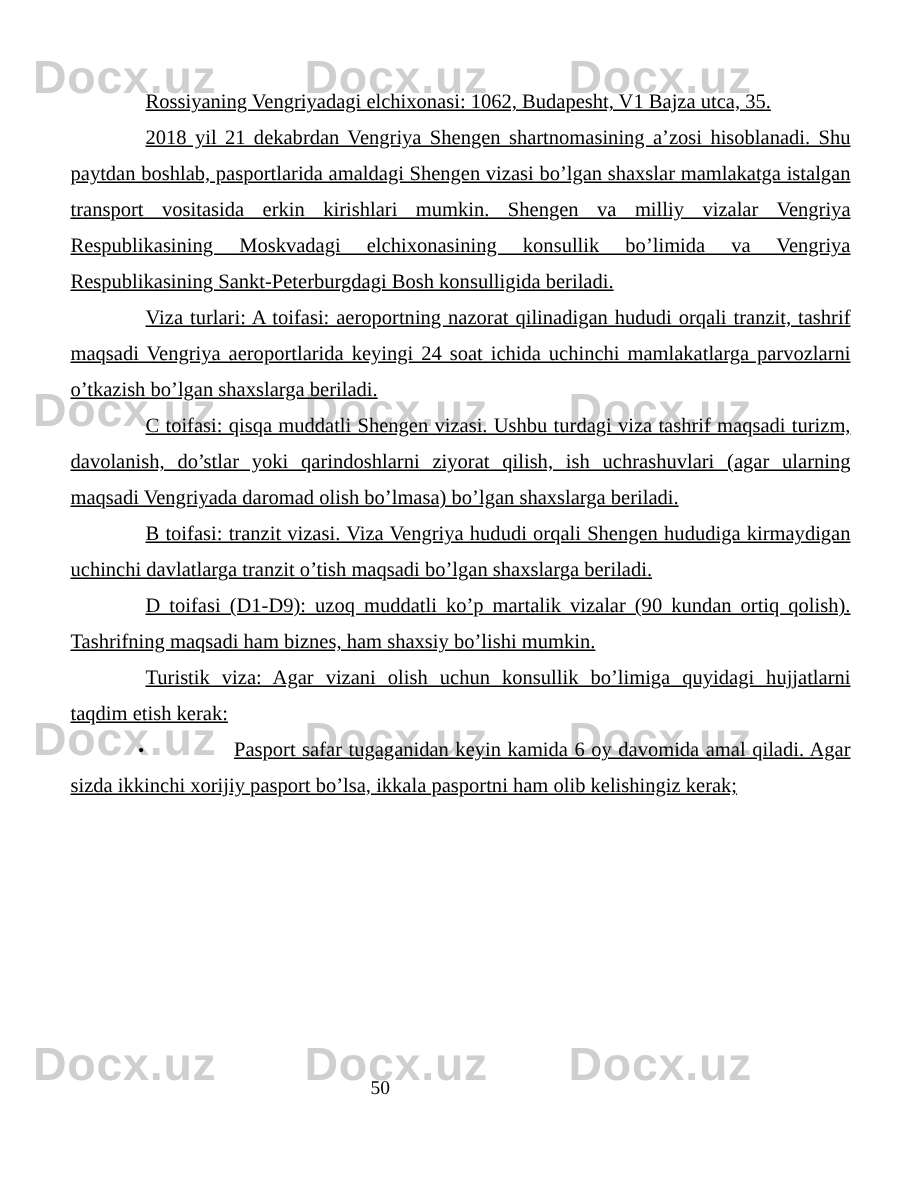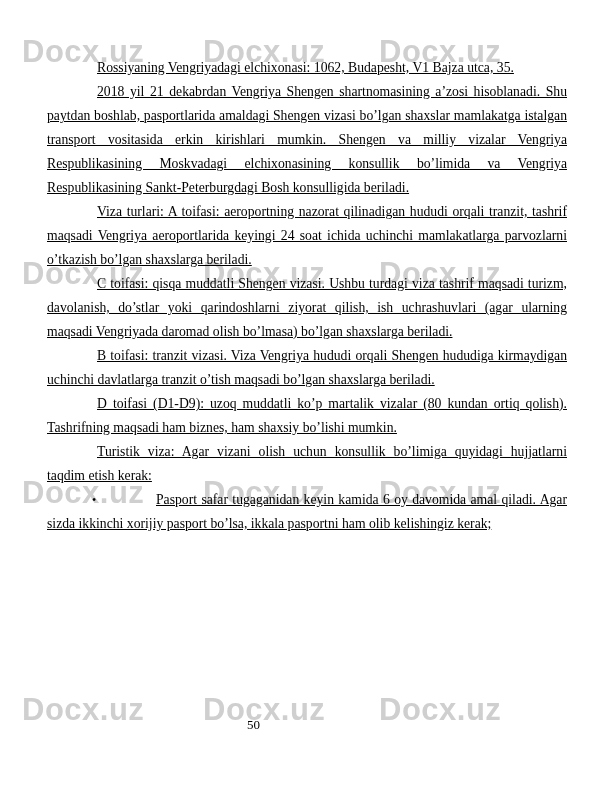--- a/index.html
+++ b/index.html
@@ -80,21 +80,21 @@
     <span class="wm wr4 wc2" style="color: rgb(207, 207, 207);">Docx.uz</span>
     <span class="wm wr4 wc3" style="color: rgb(207, 207, 207);">Docx.uz</span>
   </div>
 
   <div class="content">
     <p>Rossiyaning Vengriyadagi elchixonasi: 1062, Budapesht, V1 Bajza utca, 35.</p>
     <p>2018 yil 21 dekabrdan Vengriya Shengen shartnomasining a’zosi hisoblanadi. Shu paytdan boshlab, pasportlarida amaldagi Shengen vizasi bo’lgan shaxslar mamlakatga istalgan transport vositasida erkin kirishlari mumkin. Shengen va milliy vizalar Vengriya Respublikasining Moskvadagi elchixonasining konsullik bo’limida va Vengriya Respublikasining Sankt-Peterburgdagi Bosh konsulligida beriladi.</p>
     <p>Viza turlari: A toifasi: aeroportning nazorat qilinadigan hududi orqali tranzit, tashrif maqsadi Vengriya aeroportlarida keyingi 24 soat ichida uchinchi mamlakatlarga parvozlarni o’tkazish bo’lgan shaxslarga beriladi.</p>
     <p>C toifasi: qisqa muddatli Shengen vizasi. Ushbu turdagi viza tashrif maqsadi turizm, davolanish, do’stlar yoki qarindoshlarni ziyorat qilish, ish uchrashuvlari (agar ularning maqsadi Vengriyada daromad olish bo’lmasa) bo’lgan shaxslarga beriladi.</p>
     <p>B toifasi: tranzit vizasi. Viza Vengriya hududi orqali Shengen hududiga kirmaydigan uchinchi davlatlarga tranzit o’tish maqsadi bo’lgan shaxslarga beriladi.</p>
-    <p>D toifasi (D1-D9): uzoq muddatli ko’p martalik vizalar (80 kundan ortiq qolish). Tashrifning maqsadi ham biznes, ham shaxsiy bo’lishi mumkin.</p>
+    <p>D toifasi (D1-D9): uzoq muddatli ko’p martalik vizalar (90 kundan ortiq qolish). Tashrifning maqsadi ham biznes, ham shaxsiy bo’lishi mumkin.</p>
     <p>Turistik viza: Agar vizani olish uchun konsullik bo’limiga quyidagi hujjatlarni taqdim etish kerak:</p>
 
     <p class="bullet">
       <span class="marker">•</span><span>Pasport safar tugaganidan keyin kamida 6 oy davomida amal qiladi. Agar sizda ikkinchi xorijiy pasport bo’lsa, ikkala pasportni ham olib kelishingiz kerak;</span>
     </p>
   </div>
 
   <div class="pagenum">50</div>
 
 </div>

